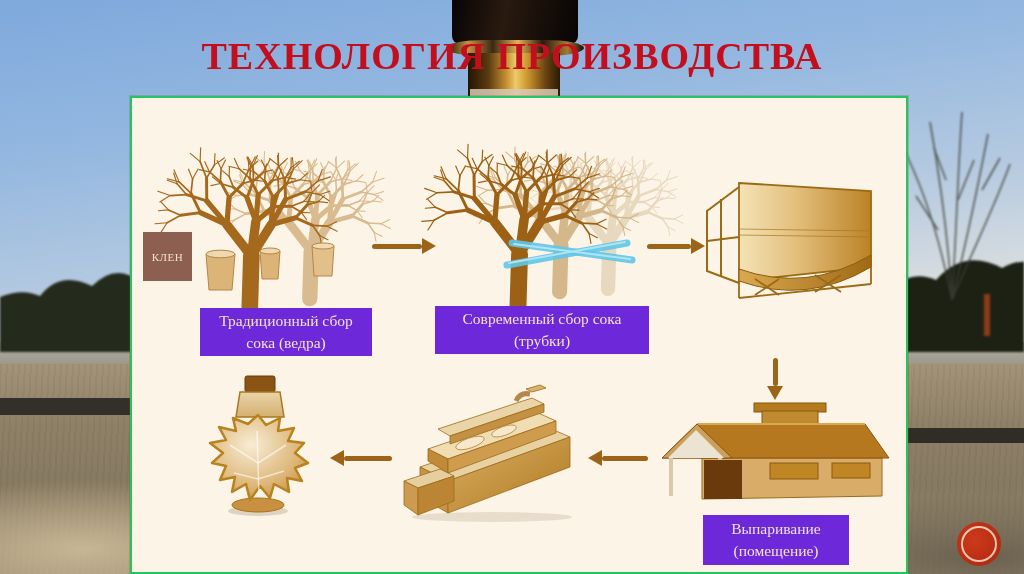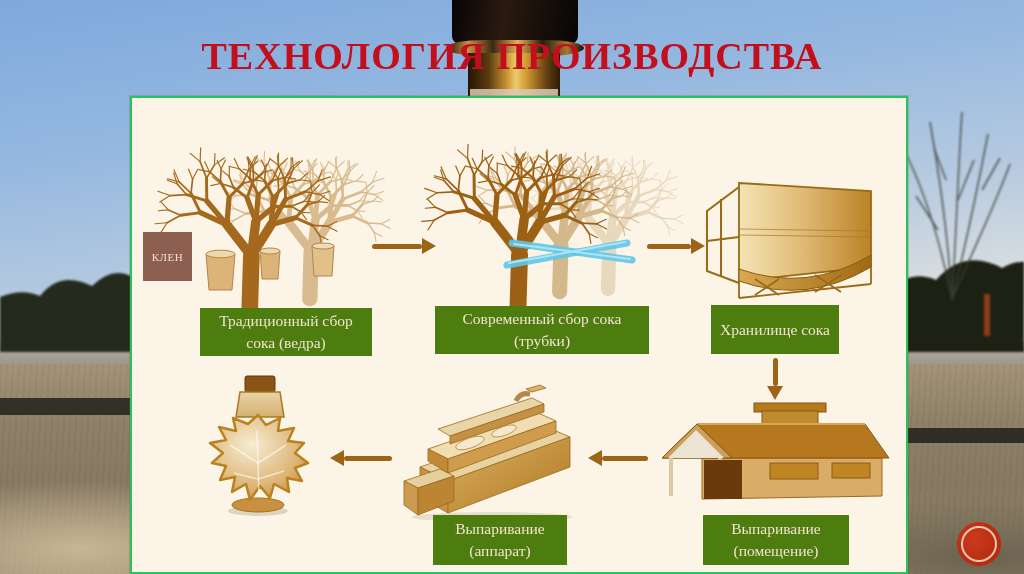--- a/index.html
+++ b/index.html
@@ -31,21 +31,21 @@
   
   .title{position:absolute;left:0;right:0;top:34px;z-index:6;text-align:center;
     font-size:38px;font-weight:700;letter-spacing:1px;color:#c30f1d;}
   
   .panel{position:absolute;left:130px;top:96px;width:778px;height:478px;z-index:5;
     background:#fcf4e6;border:2px solid #22c55e;box-sizing:border-box;
     box-shadow:0 0 0 1px rgba(120,90,40,.25);}
   .art{position:absolute;}
   
   .stepbox{position:absolute;display:flex;align-items:center;justify-content:center;
-    background:#4d7c0f;color:#f5e3d1;text-align:center;font-size:15.5px;line-height:1.42;
+    background:#6d28d9;color:#f5e3d1;text-align:center;font-size:15.5px;line-height:1.42;
     padding:2px 6px;box-sizing:border-box;}
   .klen{position:absolute;left:11px;top:134px;width:49px;height:49px;display:flex;align-items:center;justify-content:center;
     background:#8d5f50;color:#f2e0d0;font-size:11px;letter-spacing:.5px;}
   
   .arrow{position:absolute;display:flex;align-items:center;}
   .arrow .shaft{flex:1;height:5px;background:#9c6418;border-radius:3px;}
   .arrow.right .head{width:0;height:0;border-left:14px solid #9c6418;border-top:8px solid transparent;border-bottom:8px solid transparent;}
   .arrow.left .head{width:0;height:0;border-right:14px solid #9c6418;border-top:8px solid transparent;border-bottom:8px solid transparent;}
   .arrow.down{flex-direction:column;width:16px;}
   .arrow.down .shaft{width:5px;height:auto;flex:1;}
@@ -306,21 +306,20 @@
       <path d="M44,110 Q112,134 176,96 L176,84 Q112,122 44,98 Z" fill="url(#gBelly)" stroke="#8a5c10" stroke-width="1"></path>
       <g stroke="#9a6a14" stroke-width="1.8" fill="none">
         <path d="M44,110 L44,127 M176,96 L176,113 M44,127 L176,113"></path>
         <path d="M60,124 L84,108 M84,124 L60,108"></path>
           <path d="M120,121 L146,104 M146,121 L120,104"></path>
       </g>
     </svg>
 
     <div class="stepbox" style="left:68px;top:210px;width:172px;height:48px">Традиционный сбор сока (ведра)</div>
     <div class="stepbox" style="left:303px;top:208px;width:214px;height:48px">Современный сбор сока (трубки)</div>
-    <div class="stepbox" style="left:579px;top:207px;width:128px;height:49px">Хранилище сока</div>
 
     <div class="arrow down" style="left:635px;top:260px;height:42px">
         <i class="shaft"></i>
         <i class="head"></i>
       </div>
 
     <svg class="art" style="left:520px;top:298px" width="245" height="112" viewBox="0 0 245 112">
       <rect x="102" y="7" width="72" height="9" fill="#b5791e" stroke="#8a5510" stroke-width="1"></rect>
       <rect x="110" y="15" width="56" height="15" fill="#c08a30" stroke="#8a5a14" stroke-width="1"></rect>
       <path d="M50,62 L230,62 L230,100 L50,103 Z" fill="#d9ad68" stroke="#9a6a20" stroke-width="1"></path>
@@ -392,19 +391,18 @@
       <g stroke="rgba(255,255,255,.6)" stroke-width="1.5" fill="none">
         <path d="M63,126 L61,60"></path>
           <path d="M62,92 L34,74"></path>
           <path d="M62,92 L90,74"></path>
         <path d="M62,108 L38,102"></path>
           <path d="M62,108 L88,100"></path>
       </g>
     </svg>
 
     <div class="stepbox" style="left:571px;top:417px;width:146px;height:50px">Выпаривание (помещение)</div>
-    <div class="stepbox" style="left:301px;top:417px;width:134px;height:50px">Выпаривание (аппарат)</div>
 
   </div>
 
   <div class="logo"></div>
 
 </div>
 
 </body></html>

